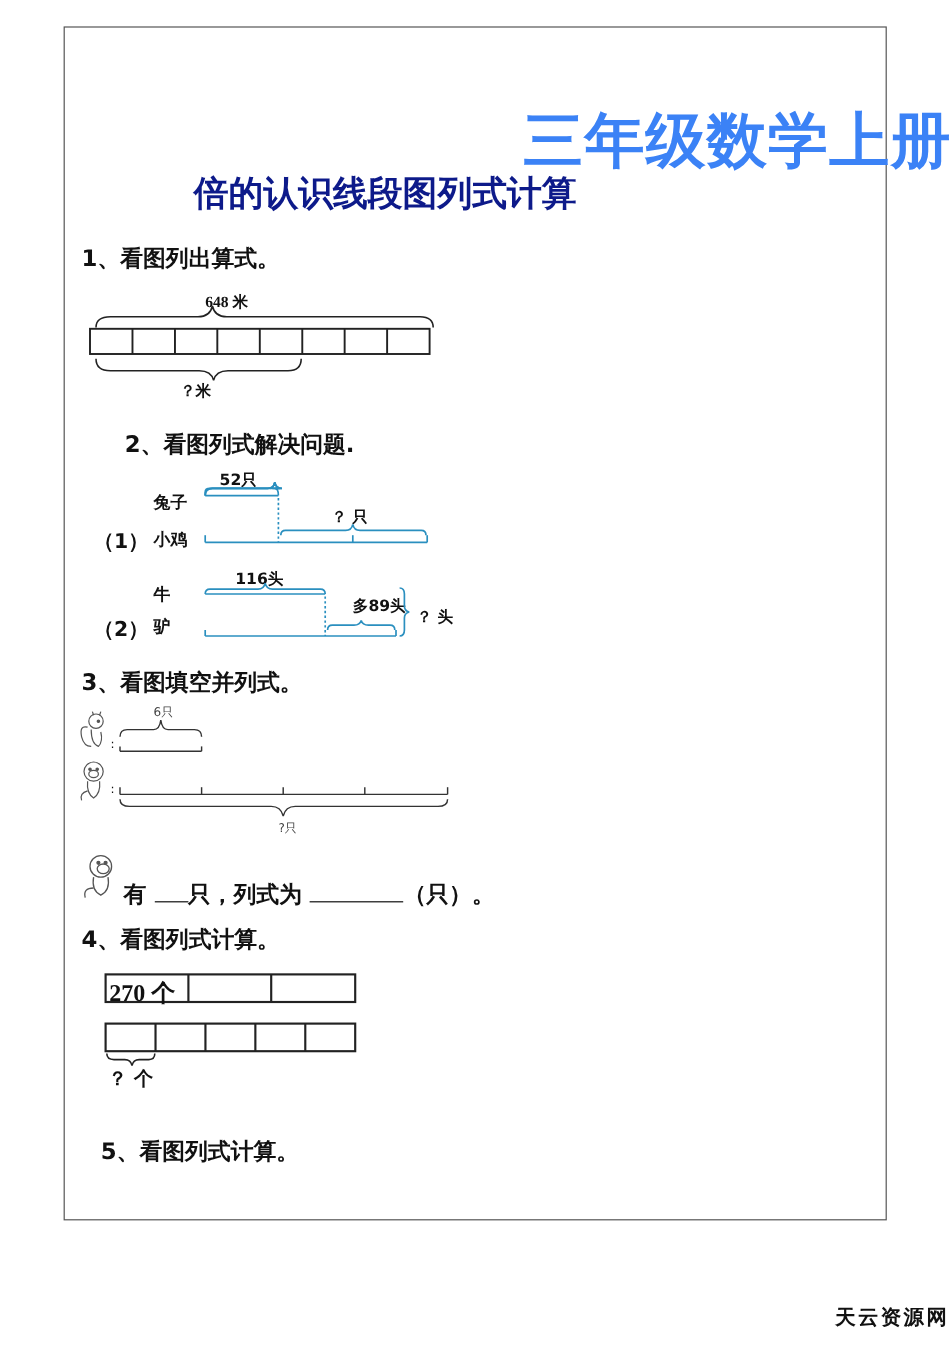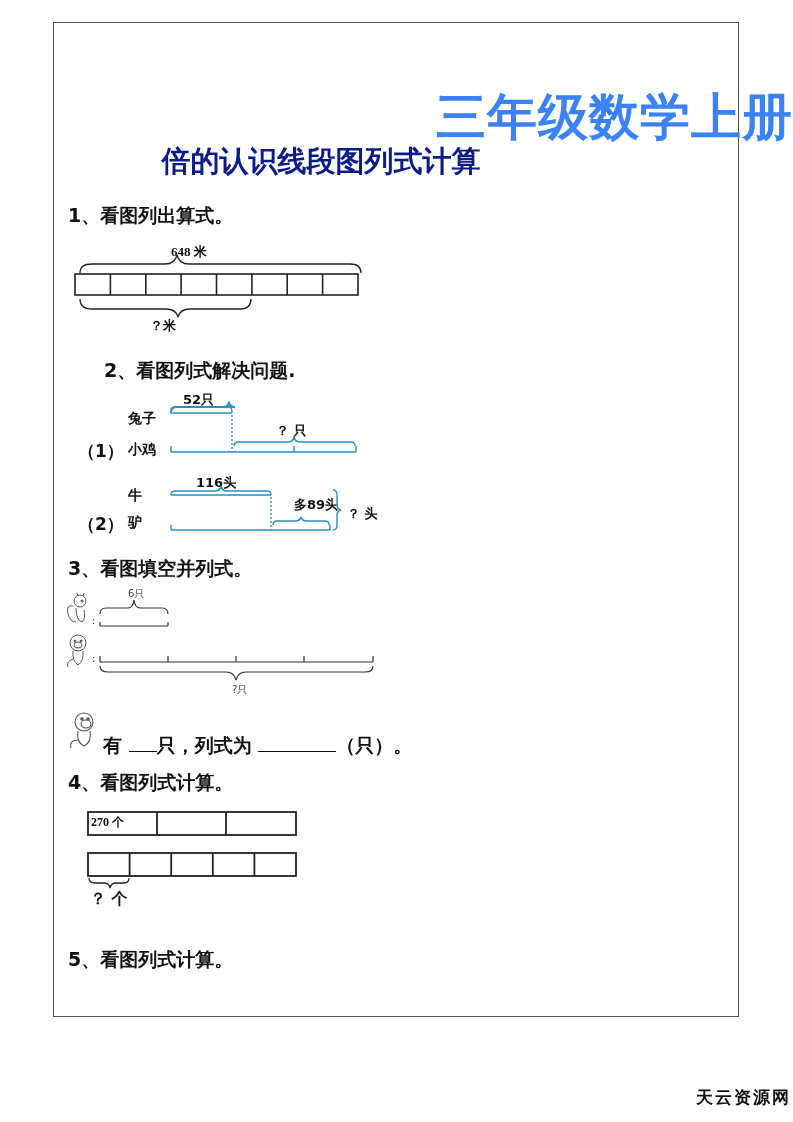--- a/index.html
+++ b/index.html
@@ -151,28 +151,28 @@
 </div>
 
 <div class="abs q-title" style="left:68px; top:770px;">4、看图列式计算。</div>
 <svg style="left:86px; top:810px;" width="215" height="28">
   <g stroke="#222" stroke-width="1.8" fill="none">
     <rect x="2" y="2" width="208" height="23"></rect>
     <line x1="71" y1="2" x2="71" y2="25"></line>
     <line x1="140" y1="2" x2="140" y2="25"></line>
   </g>
 </svg>
-<div class="abs" style="left:91px; top:814px; font-size:12px; font-weight:bold; font-family:'Liberation Serif',serif;">270 个</div>
+<div class="abs" style="left:91px; top:814px; font-size:20px; font-weight:bold; font-family:'Liberation Serif',serif;">270 个</div>
 <svg style="left:86px; top:851px;" width="215" height="45">
   <g stroke="#222" stroke-width="1.8" fill="none">
     <rect x="2" y="2" width="208" height="23"></rect>
     <line x1="43.6" y1="2" x2="43.6" y2="25"></line>
     <line x1="85.2" y1="2" x2="85.2" y2="25"></line>
     <line x1="126.8" y1="2" x2="126.8" y2="25"></line>
     <line x1="168.4" y1="2" x2="168.4" y2="25"></line>
   </g>
   <path d="M3 27 Q3 32 9 32 L18 32 Q23 32 24 37 Q25 32 30 32 L38 32 Q43 32 43 27" fill="none" stroke="#222" stroke-width="1.3"></path>
 </svg>
 <div class="abs" style="left:90px; top:889px; font-size:16px; font-weight:bold; white-space:nowrap;">？ 个</div>
 
-<div class="abs q-title" style="left:68px; top:947px;text-align:center;">5、看图列式计算。</div>
+<div class="abs q-title" style="left:84px; top:947px;text-align:center;">5、看图列式计算。</div>
 
 <div class="abs watermark">天云资源网</div>
 
 </body></html>

